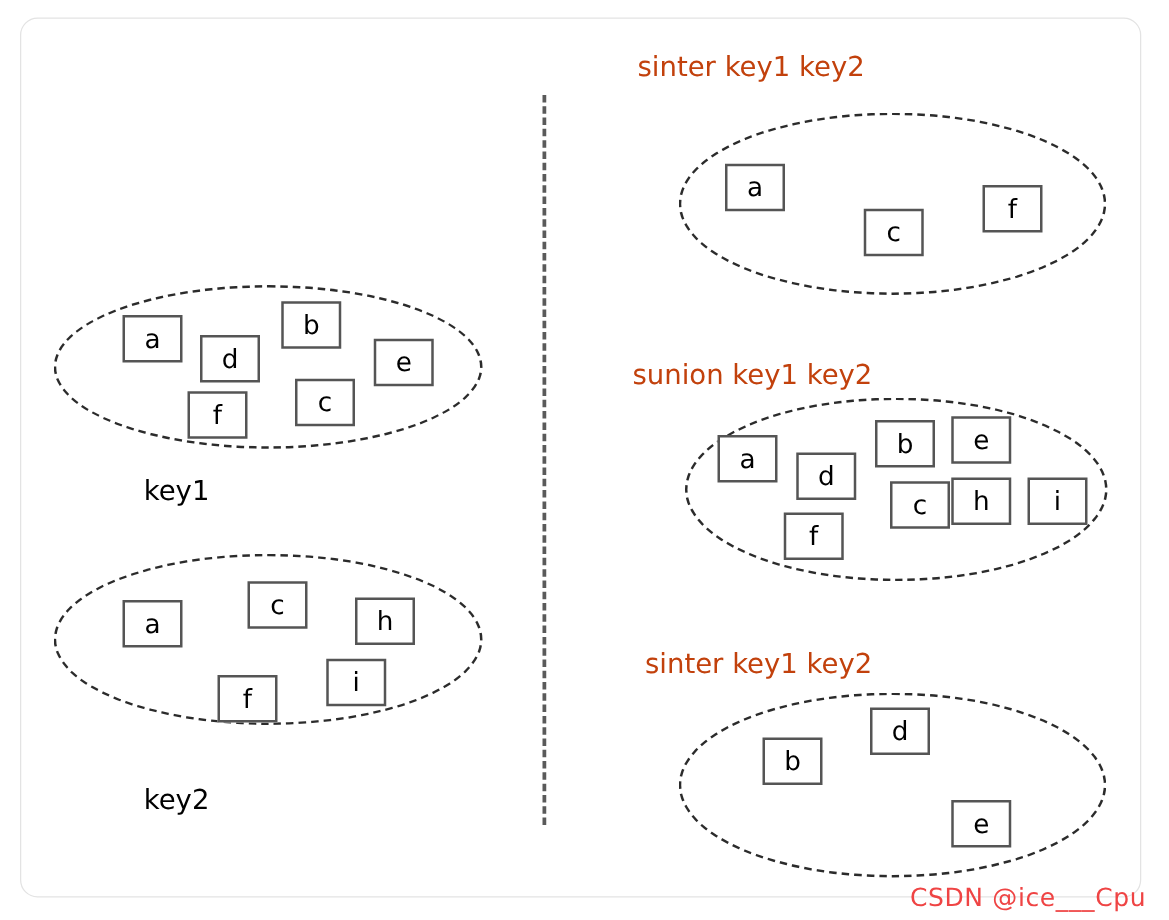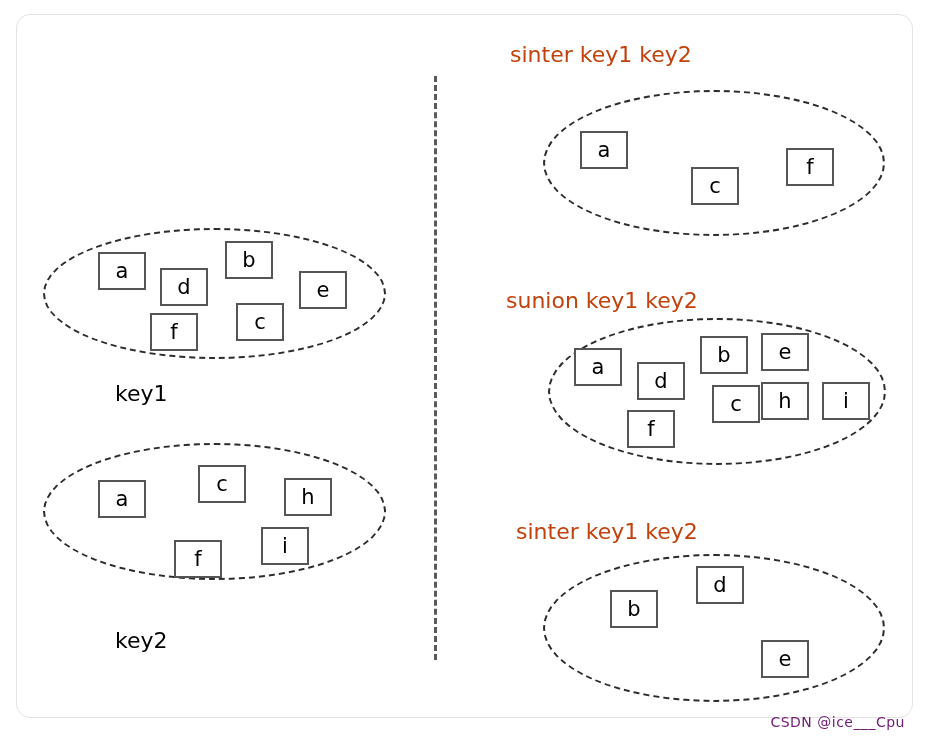--- a/index.html
+++ b/index.html
@@ -61,24 +61,24 @@
     white-space: nowrap;
   }
   .op-title {
     position: absolute;
     font-size: 22px;
     color: #c2410c;
     white-space: nowrap;
   }
   .watermark {
     position: absolute;
-    right: 30px;
+    right: 18px;
     bottom: 6px;
-    font-size: 14px;
-    color: #701a75;
+    font-size: 20px;
+    color: #ef4444;
     white-space: nowrap;
     letter-spacing: 0.5px;
   }
 </style>
 </head>
 <body>
 
 <div id="stage">
   <div class="card"></div>
 

